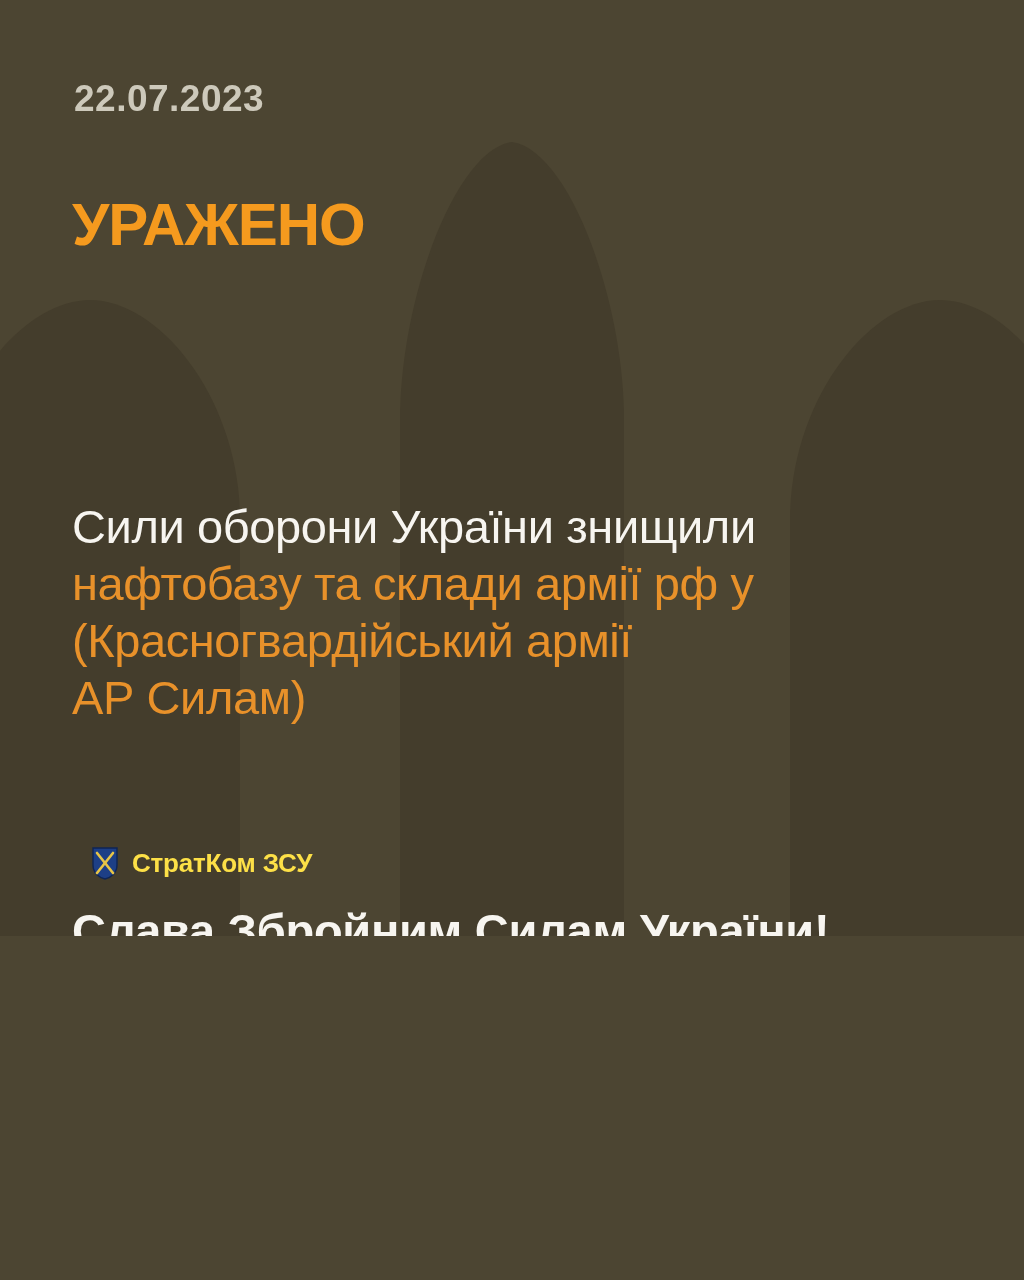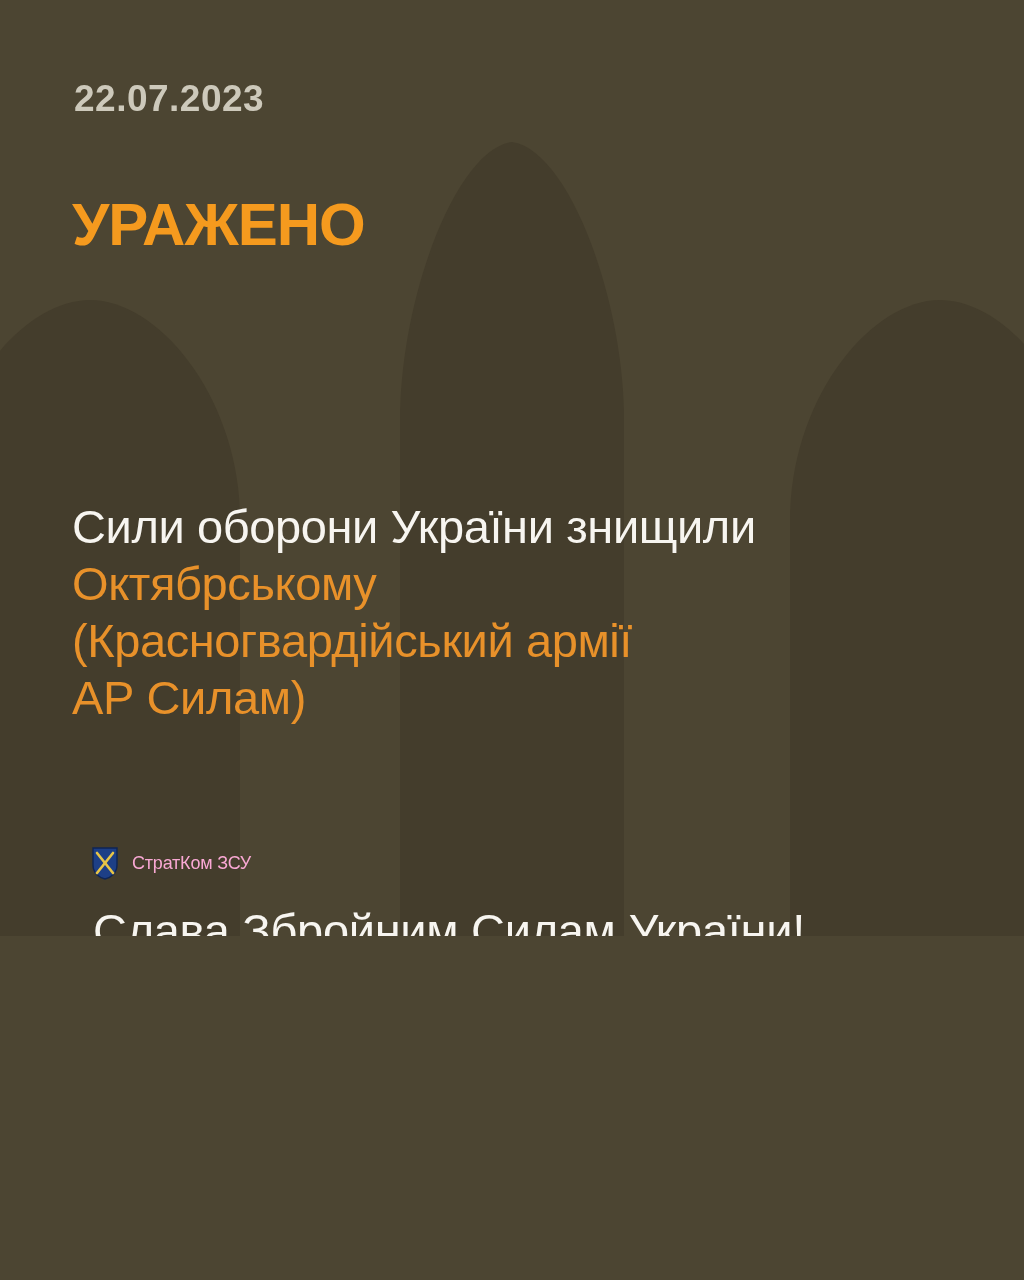--- a/index.html
+++ b/index.html
@@ -81,47 +81,46 @@
   }
   .body-line.white { color: #f7f5f0; }
   .body-line.orange { color: #e8912a; }
 
   .slava {
     position: absolute;
     top: 902px;
     left: 72px;
     font-size: 47px;
     line-height: 57px;
-    font-weight: 400;
+    font-weight: 700;
     letter-spacing: -0.3px;
     color: #f7f5f0;
     white-space: nowrap;
-    margin-left: 21px;
   }
 
   
   .brand {
     position: absolute;
     left: 92px;
     bottom: 56px;
     display: flex;
     align-items: center;
     gap: 14px;
   }
   .brand-emblem {
     width: 26px;
     height: 33px;
     display: block;
     flex: 0 0 auto;
   }
   .brand-name {
-    font-size: 18px;
-    font-weight: 400;
+    font-size: 26px;
+    font-weight: 700;
     letter-spacing: -0.2px;
-    color: #f9a8d4;
+    color: #fde047;
   }
 </style>
 </head>
 <body>
 
 <div class="poster">
 
   <div class="bg-layer">
     <svg viewBox="0 0 1024 1280" xmlns="http://www.w3.org/2000/svg" aria-hidden="true">
 
@@ -134,21 +133,21 @@
   </div>
 
   <div class="content">
 
     <div class="date">22.07.2023</div>
 
     <h1 class="headline">УРАЖЕНО</h1>
 
     <div class="body-block">
       <div class="body-line white">Сили оборони України знищили</div>
-      <div class="body-line orange">Октябрському</div>
+      <div class="body-line orange">нафтобазу та склади армії рф у</div>
       <div class="body-line orange">(Красногвардійський армії</div>
       <div class="body-line orange">АР Силам)</div>
     </div>
 
     <div class="slava">Слава Збройним Силам України!</div>
 
     <div class="brand">
       <svg class="brand-emblem" viewBox="0 0 26 33" xmlns="http://www.w3.org/2000/svg" aria-hidden="true">
         <path d="M1 1 H25 V18 C25 26 19 30.5 13 32 C7 30.5 1 26 1 18 Z" fill="#1d3f86" stroke="#0f2554" stroke-width="1.4"></path>
         <path d="M5 6 L21 26" stroke="#e8c547" stroke-width="2.6" stroke-linecap="round"></path>

